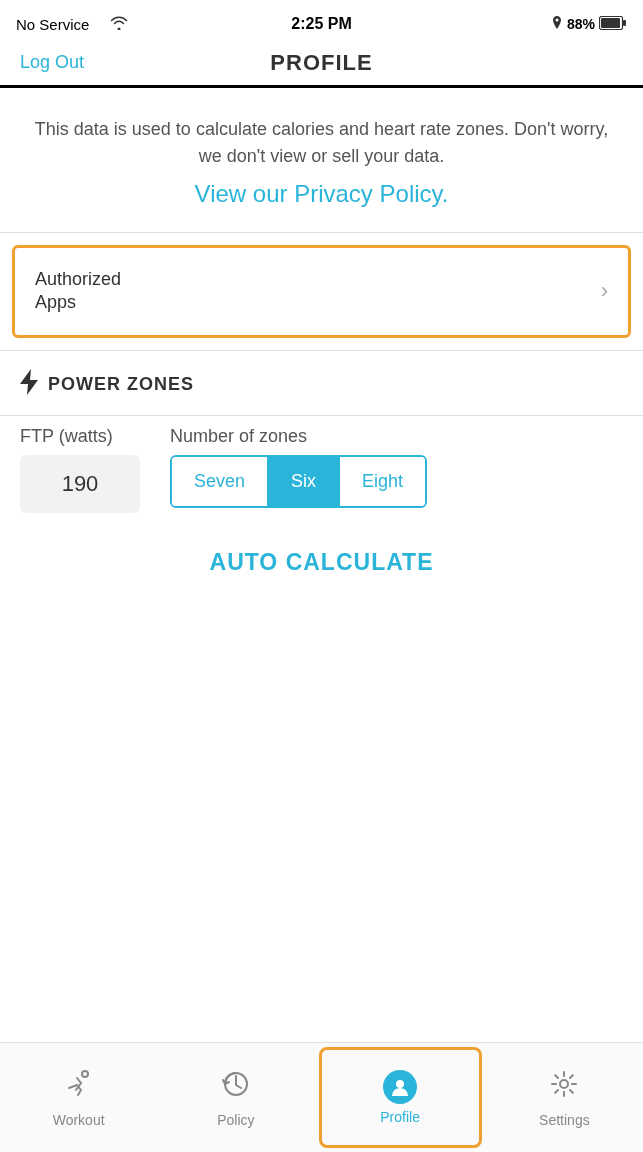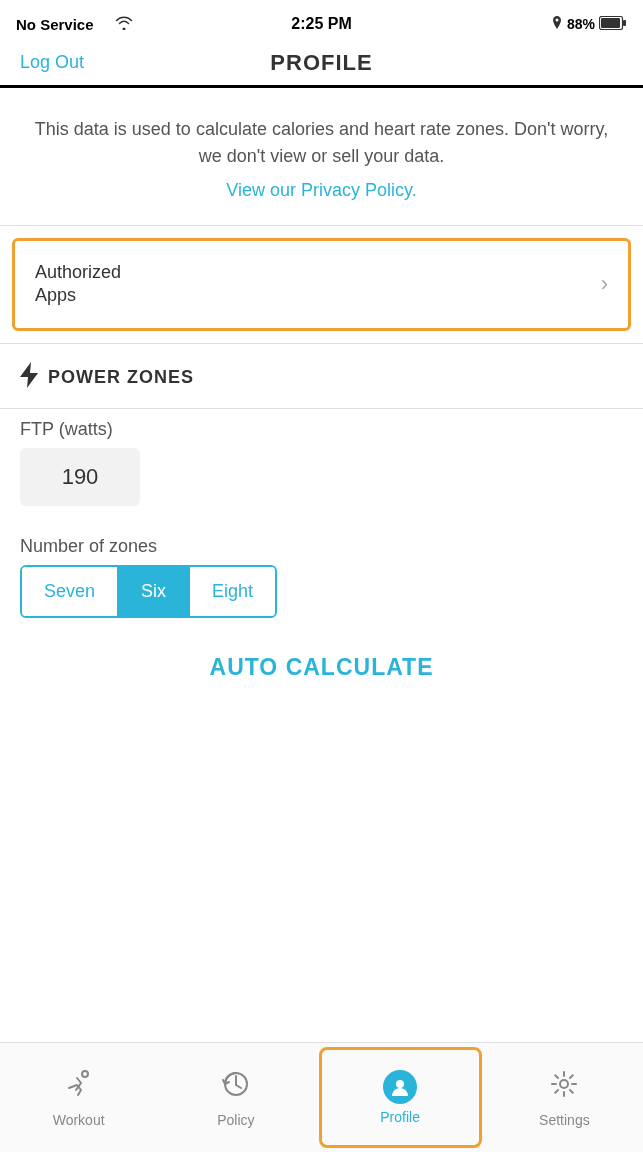--- a/index.html
+++ b/index.html
@@ -21,21 +21,21 @@
       padding: 8px 16px 4px;
       font-size: 15px;
       font-weight: 500;
       height: 44px;
     }
     .status-left {
       display: flex;
       align-items: center;
       gap: 21px;
       font-size: 15px;
-      font-weight: 700;
+      font-weight: 400;
     }
     .status-center {
       font-size: 16px;
       font-weight: 600;
       position: absolute;
       left: 50%;
       transform: translateX(-50%);
     }
     .status-right {
       display: flex;
@@ -85,21 +85,21 @@
       padding: 28px 30px 24px;
       text-align: center;
     }
     .description-text {
       font-size: 18px;
       color: #555;
       line-height: 1.5;
       margin-bottom: 10px;
     }
     .privacy-link {
-      font-size: 18px;
+      font-size: 24px;
       color: #2ab4d9;
       text-decoration: none;
     }
 
     
     .divider {
       height: 1px;
       background: #e0e0e0;
     }
 
@@ -143,21 +143,20 @@
       text-transform: uppercase;
       color: #333;
     }
 
     
     .ftp-zones-row {
       display: flex;
       align-items: flex-start;
       gap: 30px;
       padding: 10px 20px 20px;
-      flex-direction: column;
     }
     .ftp-section {
       display: flex;
       flex-direction: column;
       gap: 8px;
     }
     .ftp-label {
       font-size: 18px;
       color: #555;
       font-weight: 400;

